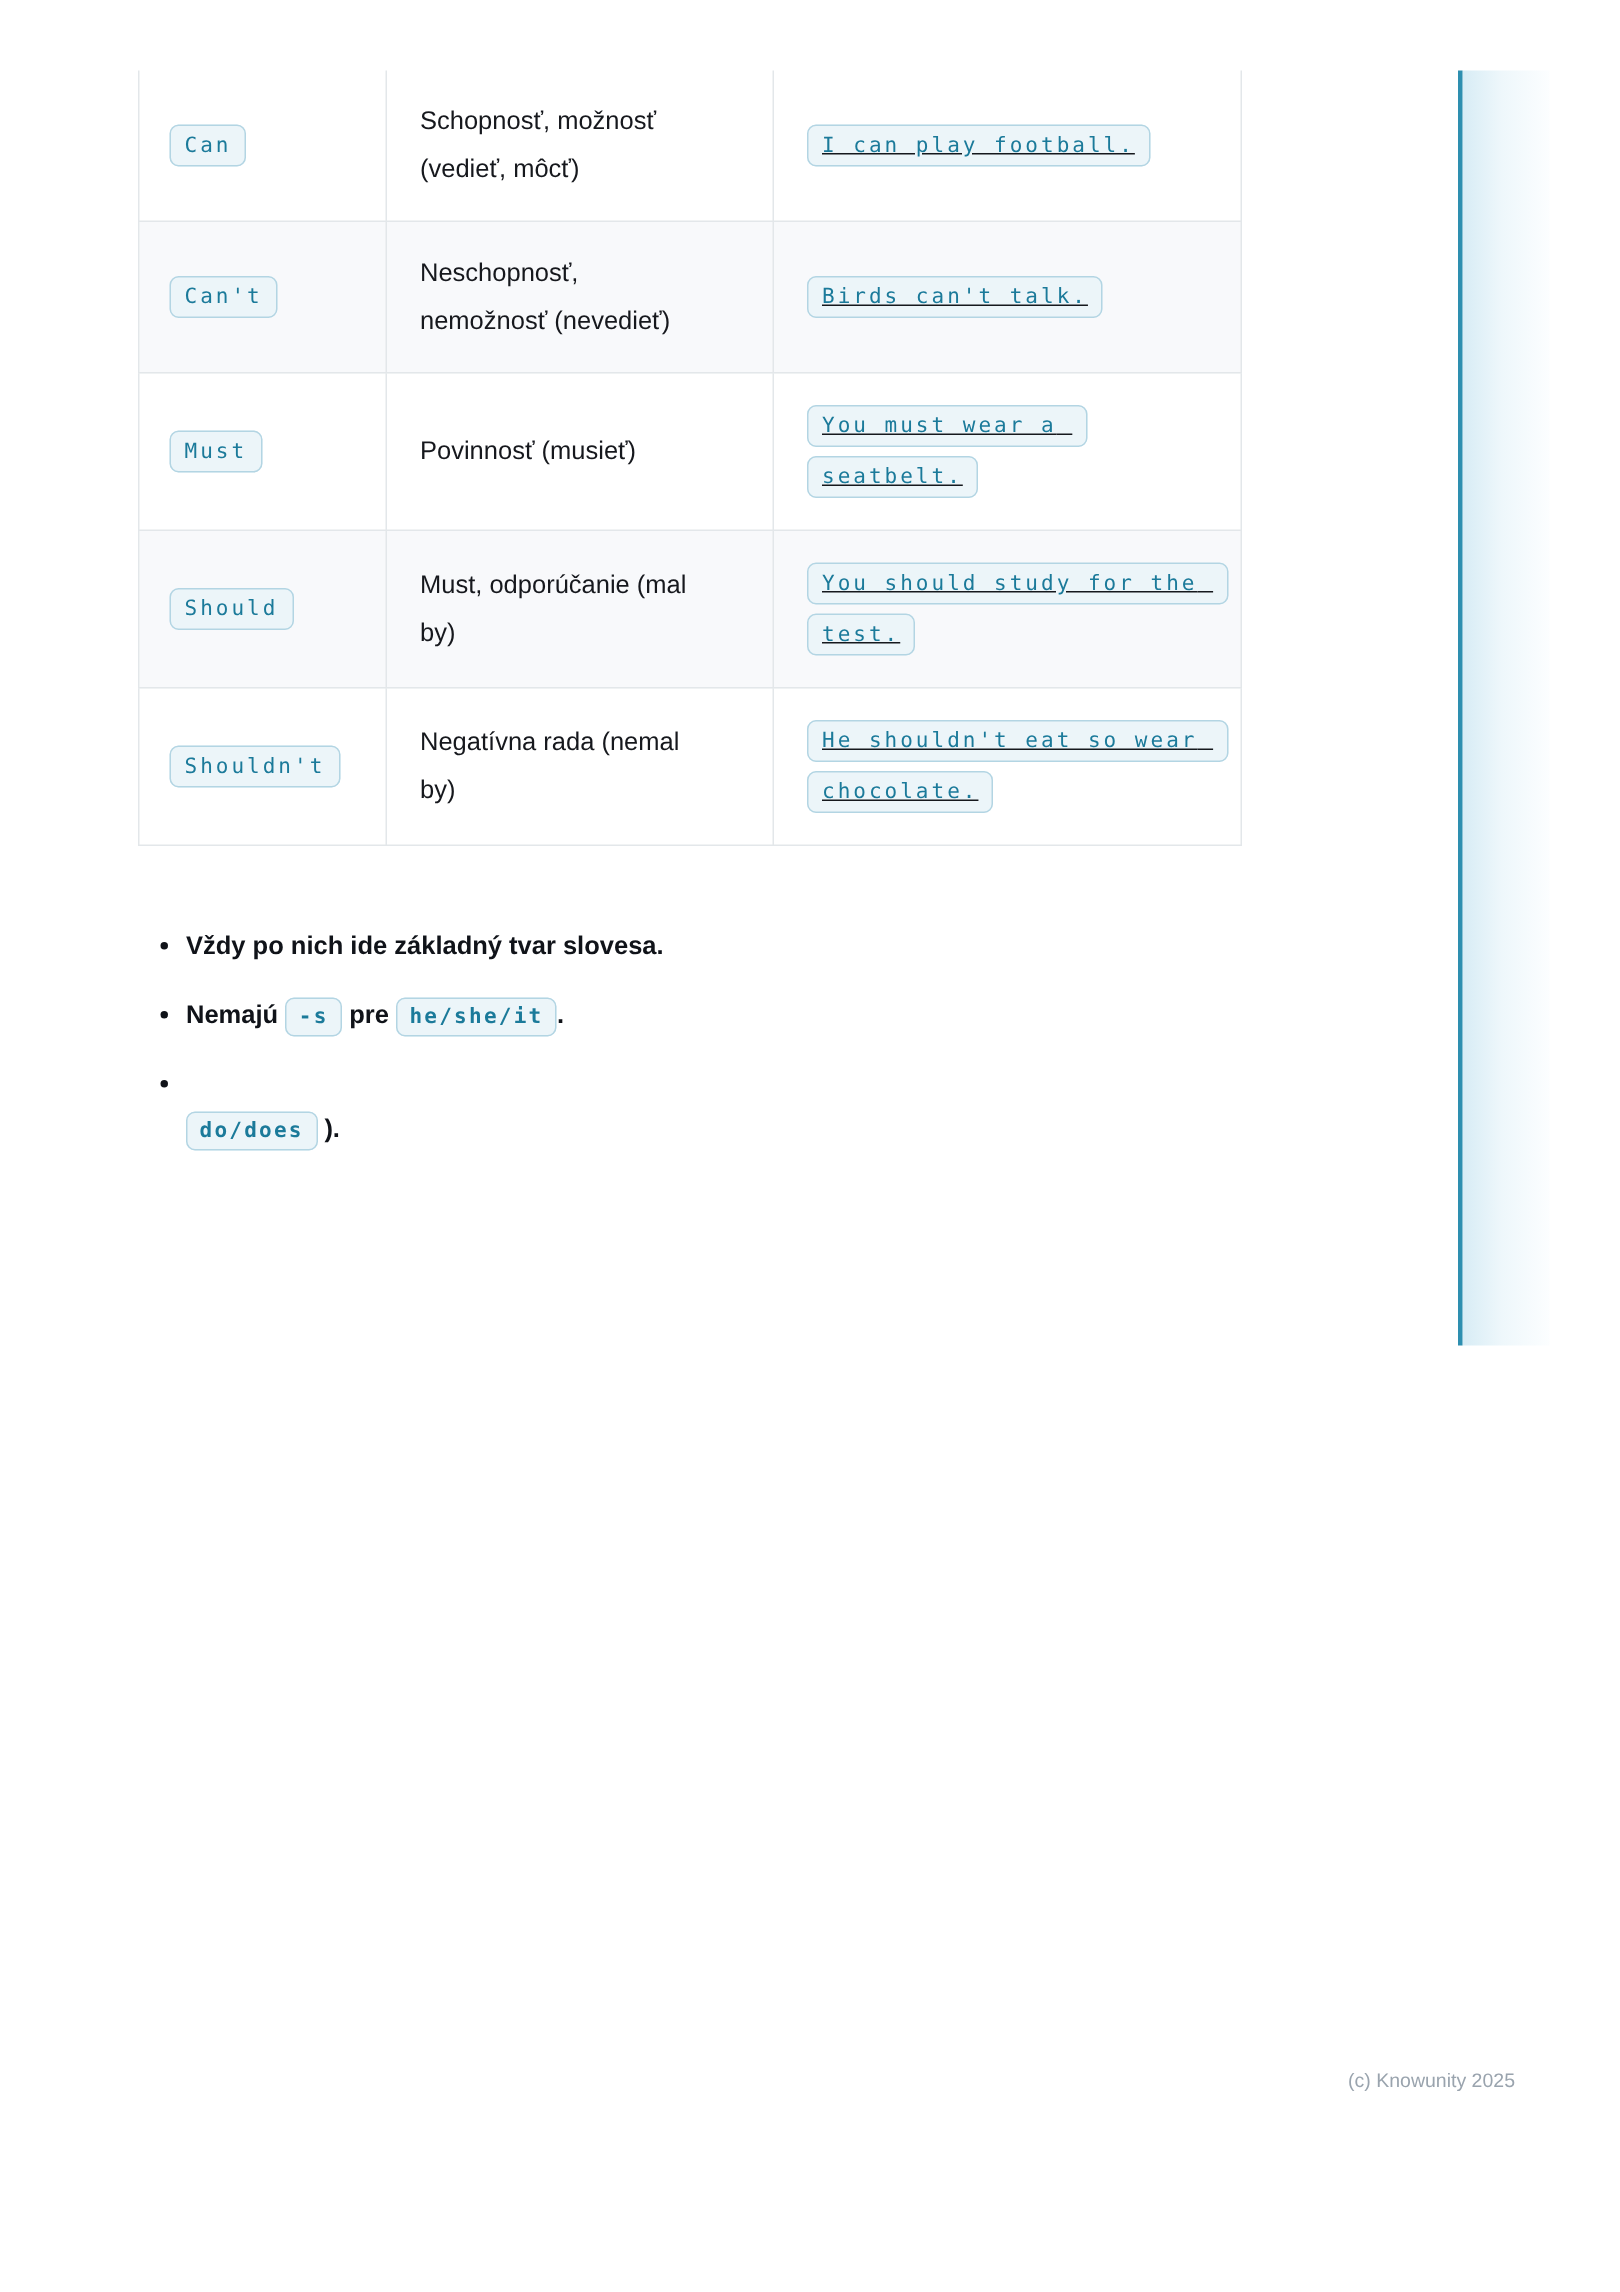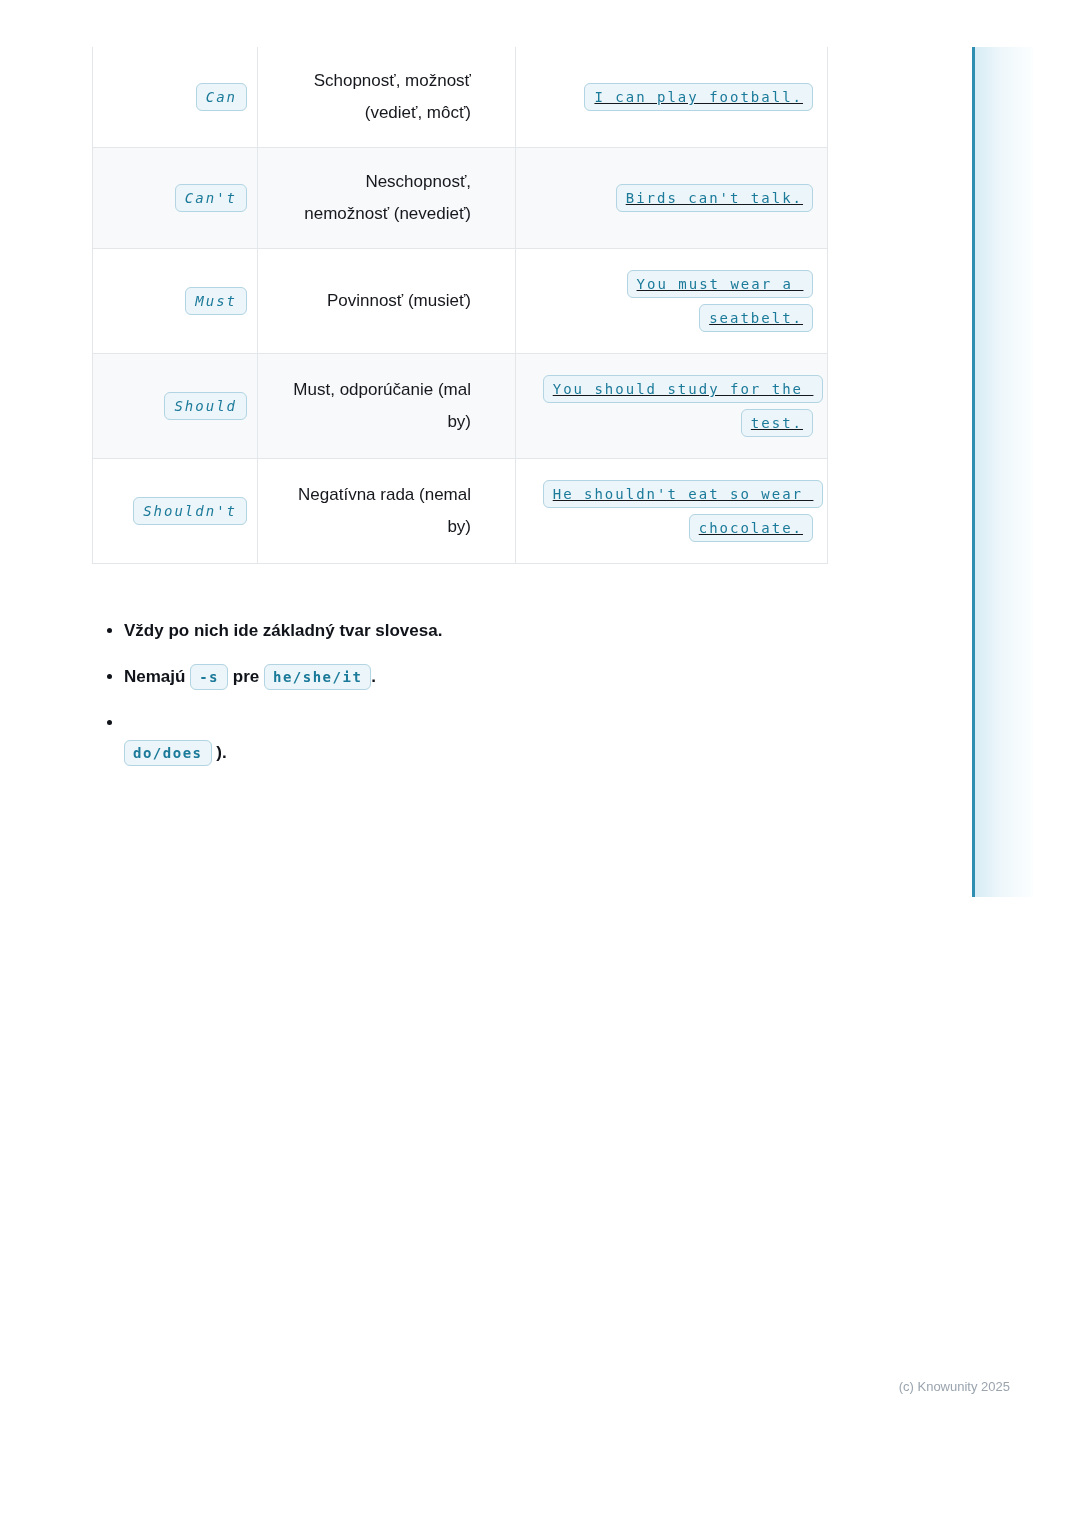--- a/index.html
+++ b/index.html
@@ -29,25 +29,24 @@
     table-layout: fixed;
     width: 735px;
     background: #ffffff;
   }
   .col-modal   { width: 165px; }
   .col-meaning { width: 258px; }
   .col-example { width: 312px; }
   table.modal-table td {
     border: 1px solid #e3e7ea;
     vertical-align: middle;
-    text-align: right;
   }
   table.modal-table tr:first-child td { border-top: none; }
   table.modal-table tr:nth-child(even) td { background: #f8f9fb; }
-  td.cell-modal   { padding: 18px 10px 18px 8px; font-style: italic; }
+  td.cell-modal   { padding: 18px 10px 18px 20px; }
   td.cell-meaning {
     padding: 18px 44px 18px 22px;
     font-size: 17px;
     line-height: 32px;
     color: #16181d;
   }
   td.cell-example { padding: 18px 14px 18px 22px; text-decoration: underline; }
 
   
   code.badge {

